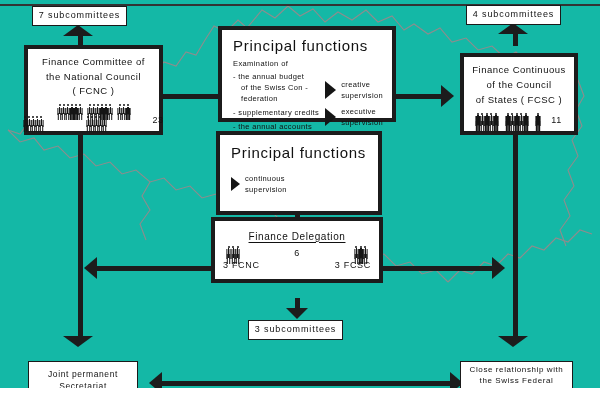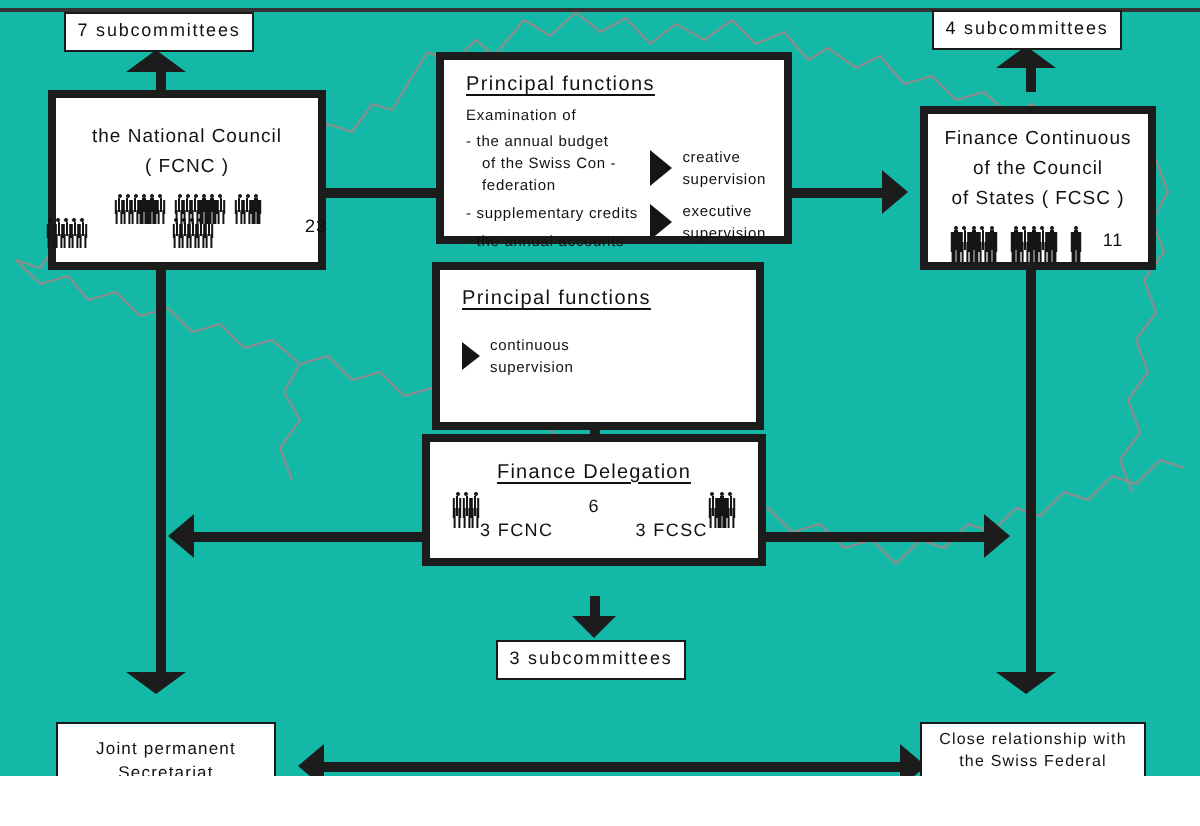--- a/index.html
+++ b/index.html
@@ -109,24 +109,23 @@
     position:absolute;
     box-sizing:border-box;
     background:#fff;
     border:1px solid #1a1a1a;
     box-shadow:0 0 0 3px #1c1c1c;
     z-index:5;
     padding:7px 9px 7px 11px;
   }
   .panel h3{
     margin:0 0 5px 0;
-    font-size:10px;
+    font-size:15px;
     font-weight:normal;
     letter-spacing:.7px;
-    text-decoration:underline;
     text-underline-offset:2px;
   }
   .panel .intro{
     font-size:7.5px;
     letter-spacing:.4px;
     margin:0 0 4px 0;
   }
   .panel .body{
     display:flex;
     align-items:center;
@@ -269,20 +268,21 @@
 
   <div class="box thin sub-box" style="left:32px; top:6px; width:95px; height:20px;">
     <span class="lbl">7 subcommittees</span>
   </div>
 
   <div class="box thin sub-box" style="left:466px; top:5px; width:95px; height:20px;">
     <span class="lbl">4 subcommittees</span>
   </div>
 
   <div class="box thick" style="left:27px; top:48px; width:133px; height:84px;">
+    <div class="cmt-title">Finance Committee of</div>
     <div class="cmt-title">the National Council</div>
     <div class="cmt-title">( FCNC )</div>
     <div class="cmt-figs">
       <div class="figrow">
         <span class="person sm"></span>
         <span class="person sm"></span>
         <span class="person sm"></span>
         <span class="person sm"></span>
         <span class="person sm"></span>
         <span class="person sm"></span>
@@ -393,21 +393,21 @@
         <span class="person"></span>
         <span class="person"></span>
       </div>
       <span style="font-size:9px; letter-spacing:.5px;">6</span>
       <div class="figrow">
         <span class="person"></span>
         <span class="person"></span>
         <span class="person"></span>
       </div>
     </div>
-    <div style="display:flex; justify-content:space-between; width:100%; padding:2px 25px 0; box-sizing:border-box; font-size:9px; letter-spacing:.7px;">
+    <div style="display:flex; justify-content:space-between; width:100%; padding:2px 8px 0; box-sizing:border-box; font-size:9px; letter-spacing:.7px;">
       <span>3 FCNC</span>
       <span>3 FCSC</span>
     </div>
   </div>
 
   <div class="box thin sub-box" style="left:248px; top:320px; width:95px; height:20px;">
     <span class="lbl">3 subcommittees</span>
   </div>
 
   <div class="box thin" style="left:28px; top:361px; width:110px; height:38px; font-size:8.5px;">

